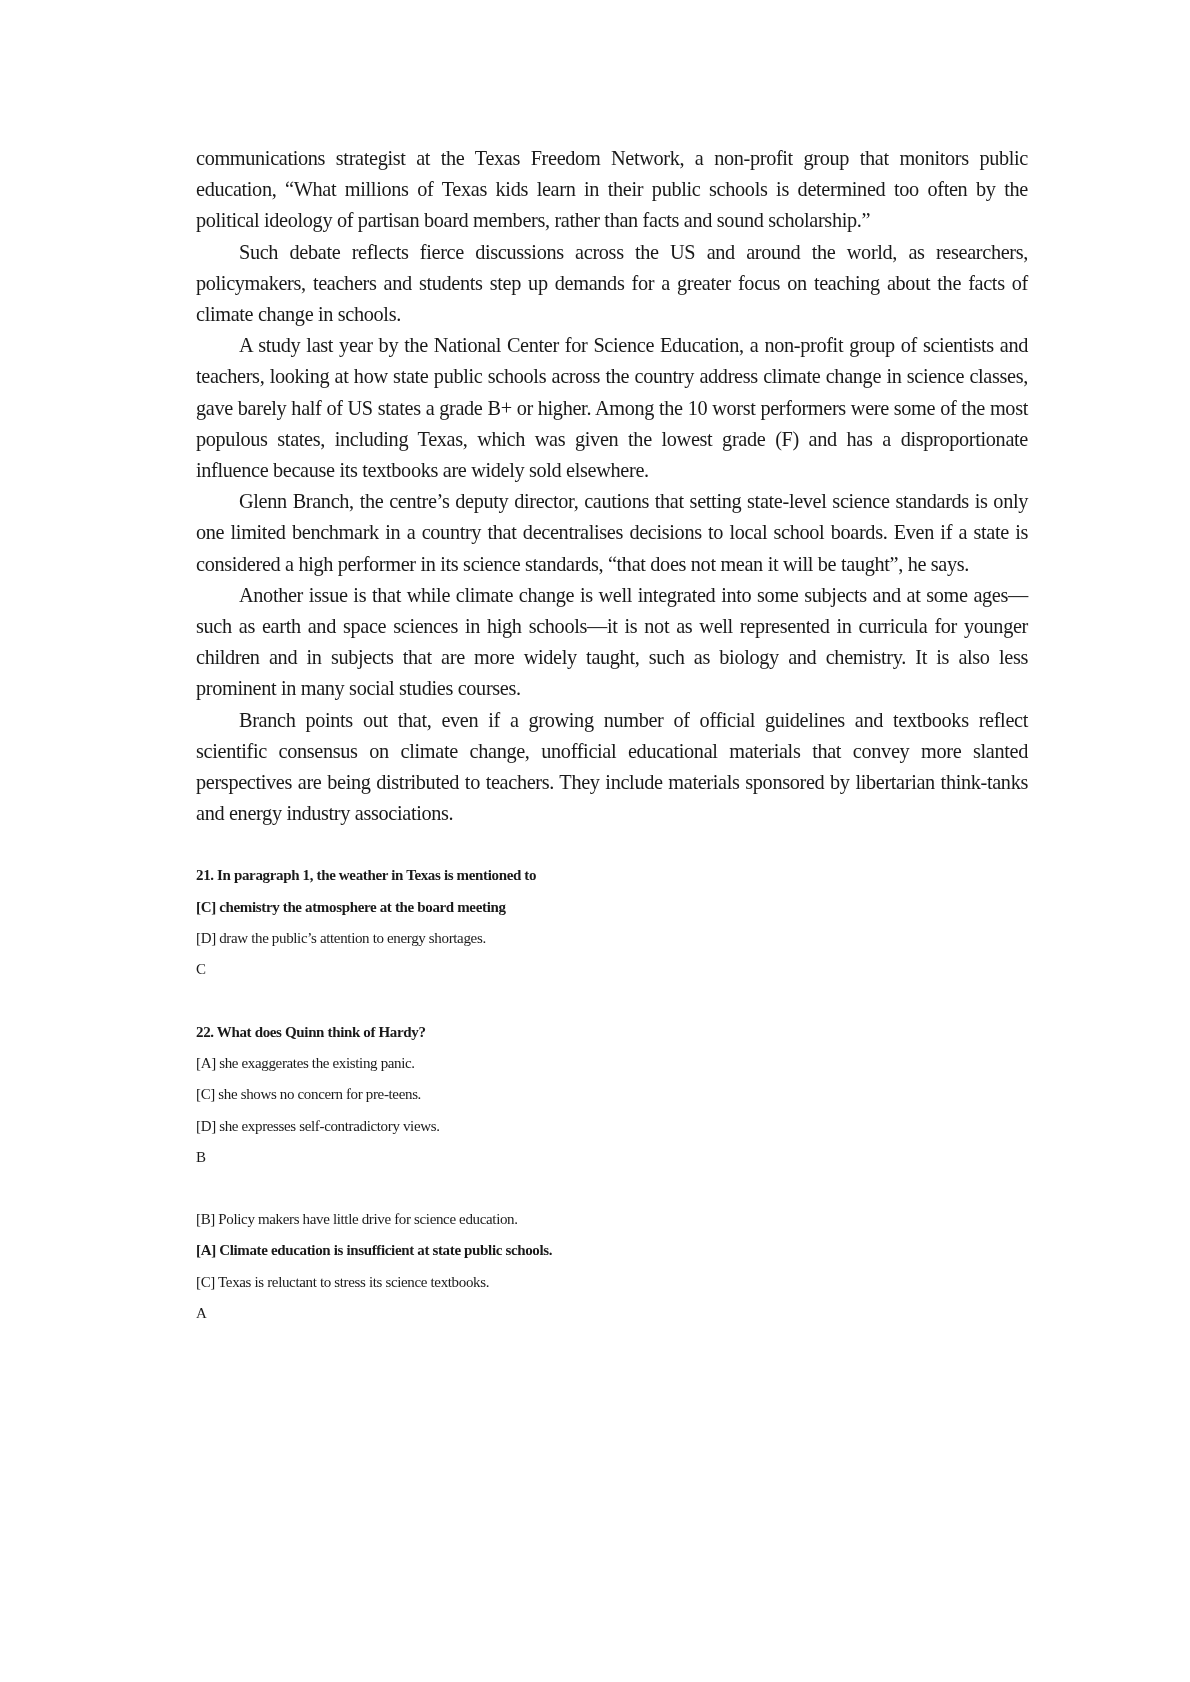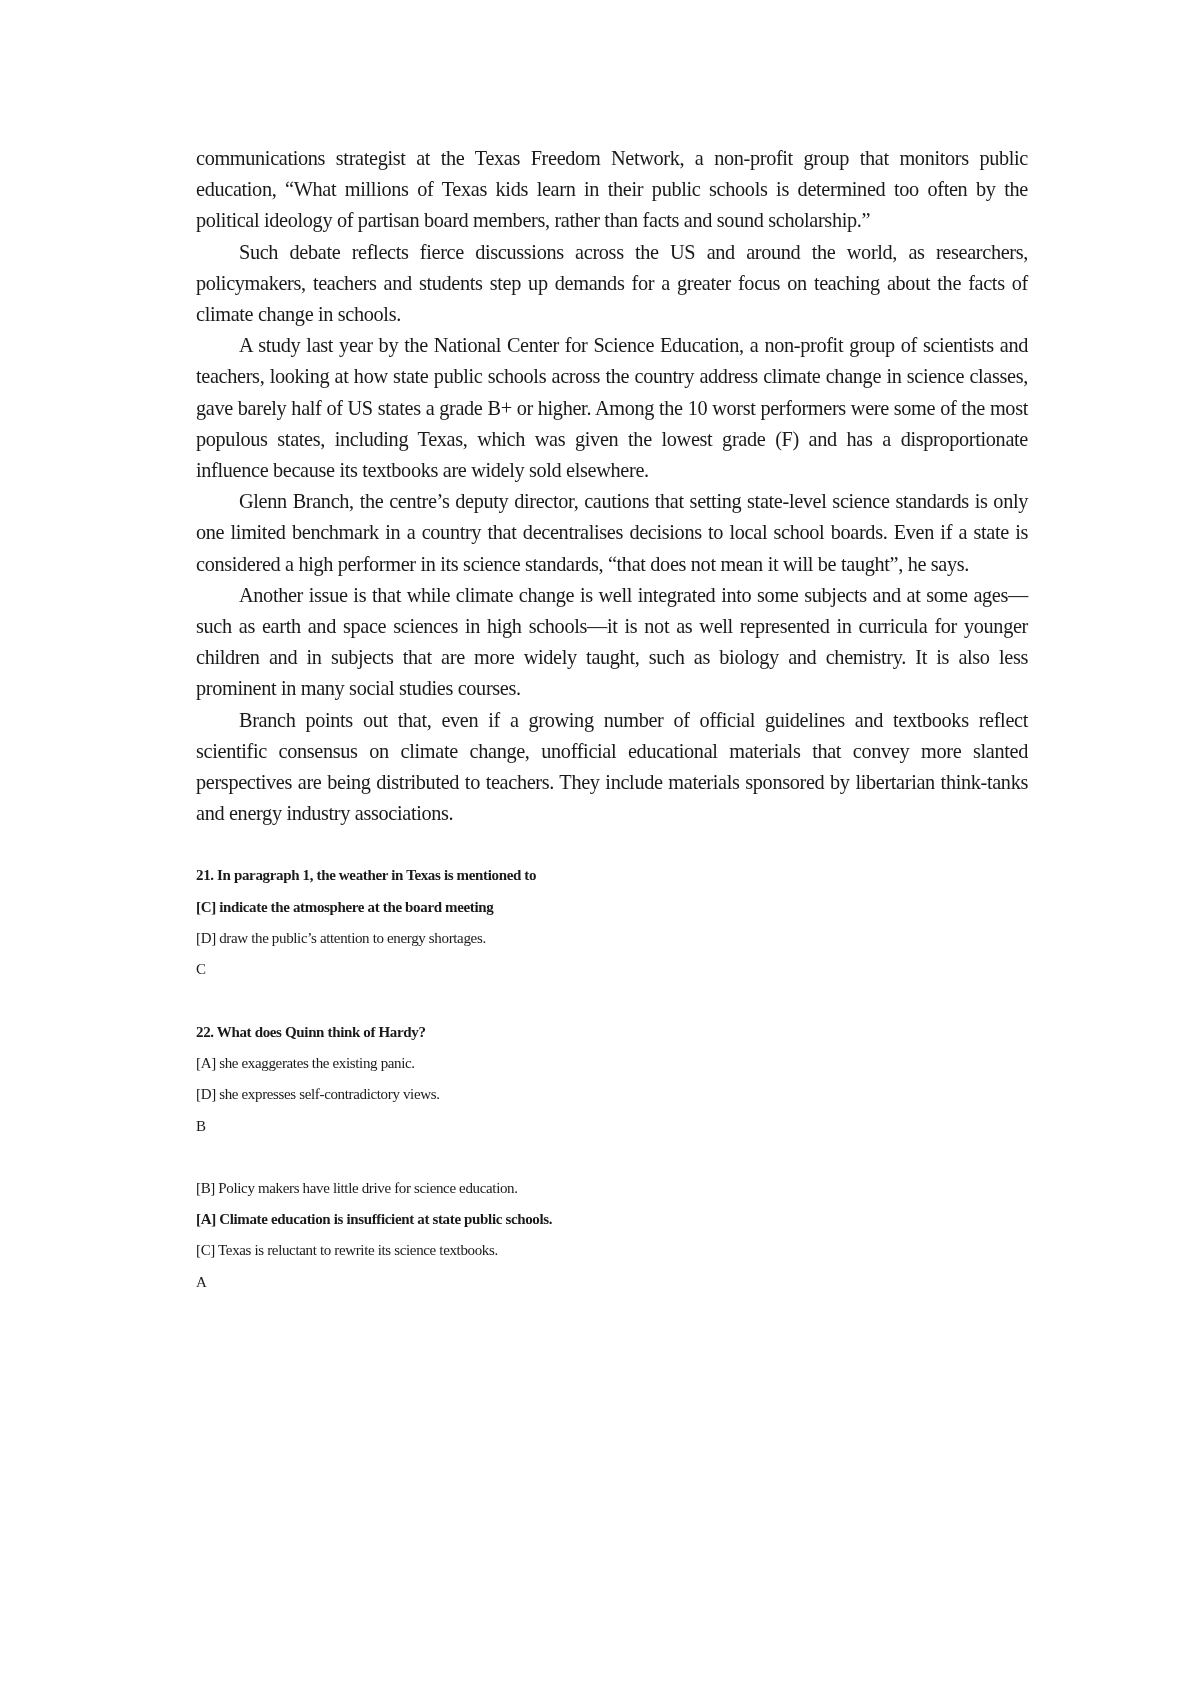--- a/index.html
+++ b/index.html
@@ -59,31 +59,32 @@
     <p class="para">communications strategist at the Texas Freedom Network, a non-profit group that monitors public education, “What millions of Texas kids learn in their public schools is determined too often by the political ideology of partisan board members, rather than facts and sound scholarship.”</p>
     <p class="para indent">Such debate reflects fierce discussions across the US and around the world, as researchers, policymakers, teachers and students step up demands for a greater focus on teaching about the facts of climate change in schools.</p>
     <p class="para indent">A study last year by the National Center for Science Education, a non-profit group of scientists and teachers, looking at how state public schools across the country address climate change in science classes, gave barely half of US states a grade B+ or higher. Among the 10 worst performers were some of the most populous states, including Texas, which was given the lowest grade (F) and has a disproportionate influence because its textbooks are widely sold elsewhere.</p>
     <p class="para indent">Glenn Branch, the centre’s deputy director, cautions that setting state-level science standards is only one limited benchmark in a country that decentralises decisions to local school boards. Even if a state is considered a high performer in its science standards, “that does not mean it will be taught”, he says.</p>
     <p class="para indent">Another issue is that while climate change is well integrated into some subjects and at some ages—such as earth and space sciences in high schools—it is not as well represented in curricula for younger children and in subjects that are more widely taught, such as biology and chemistry. It is also less prominent in many social studies courses.</p>
     <p class="para indent">Branch points out that, even if a growing number of official guidelines and textbooks reflect scientific consensus on climate change, unofficial educational materials that convey more slanted perspectives are being distributed to teachers. They include materials sponsored by libertarian think-tanks and energy industry associations.</p>
   </div>
 
   <div class="question">
     <div class="q-line q-title">21. In paragraph 1, the weather in Texas is mentioned to</div>
-    <div class="q-line q-option correct">[C] indicate the atmosphere at the board meeting</div>
+    <div class="q-line q-option correct">[C] chemistry the atmosphere at the board meeting</div>
     <div class="q-line q-option">[D] draw the public’s attention to energy shortages.</div>
     <div class="q-line q-answer">C</div>
   </div>
 
   <div class="question">
     <div class="q-line q-title">22. What does Quinn think of Hardy?</div>
     <div class="q-line q-option">[A] she exaggerates the existing panic.</div>
+    <div class="q-line q-option">[C] she shows no concern for pre-teens.</div>
     <div class="q-line q-option">[D] she expresses self-contradictory views.</div>
     <div class="q-line q-answer">B</div>
   </div>
 
   <div class="question">
     <div class="q-line q-option">[B] Policy makers have little drive for science education.</div>
     <div class="q-line q-option correct">[A] Climate education is insufficient at state public schools.</div>
-    <div class="q-line q-option">[C] Texas is reluctant to rewrite its science textbooks.</div>
+    <div class="q-line q-option">[C] Texas is reluctant to stress its science textbooks.</div>
     <div class="q-line q-answer">A</div>
   </div>
 </div>
 
 </body></html>

